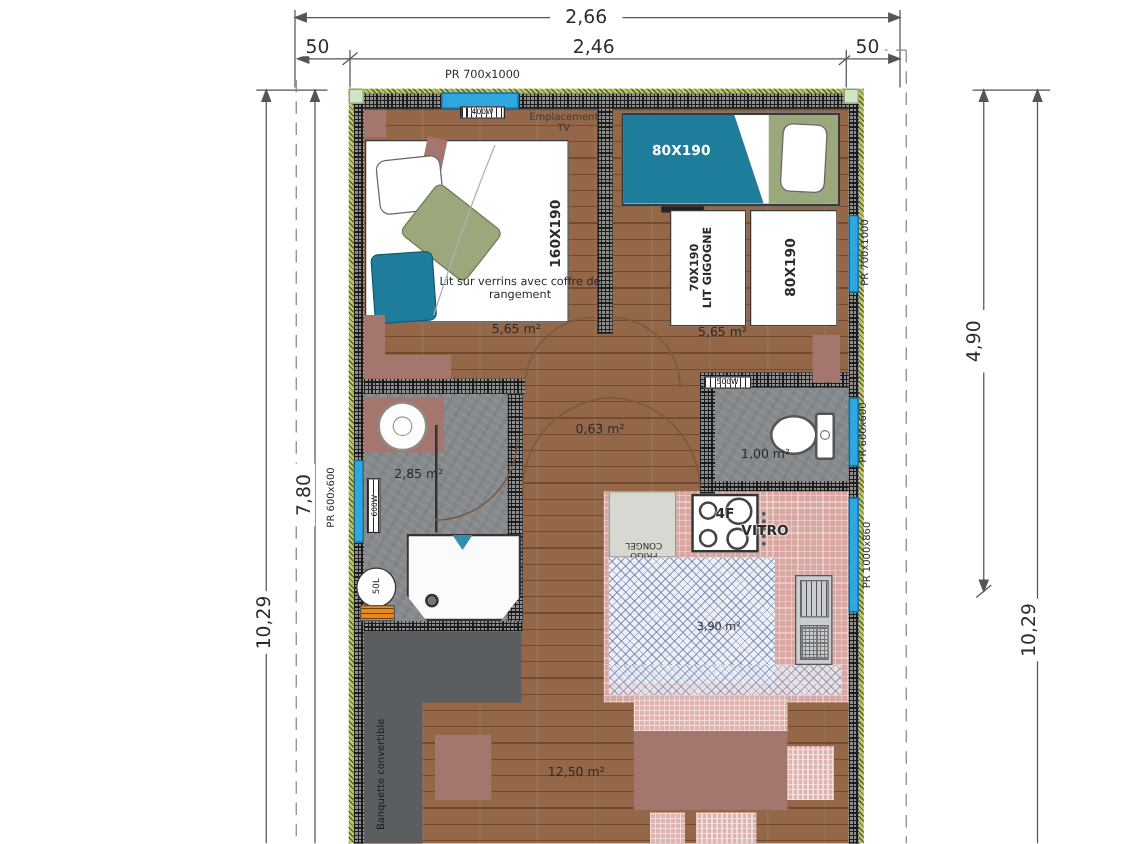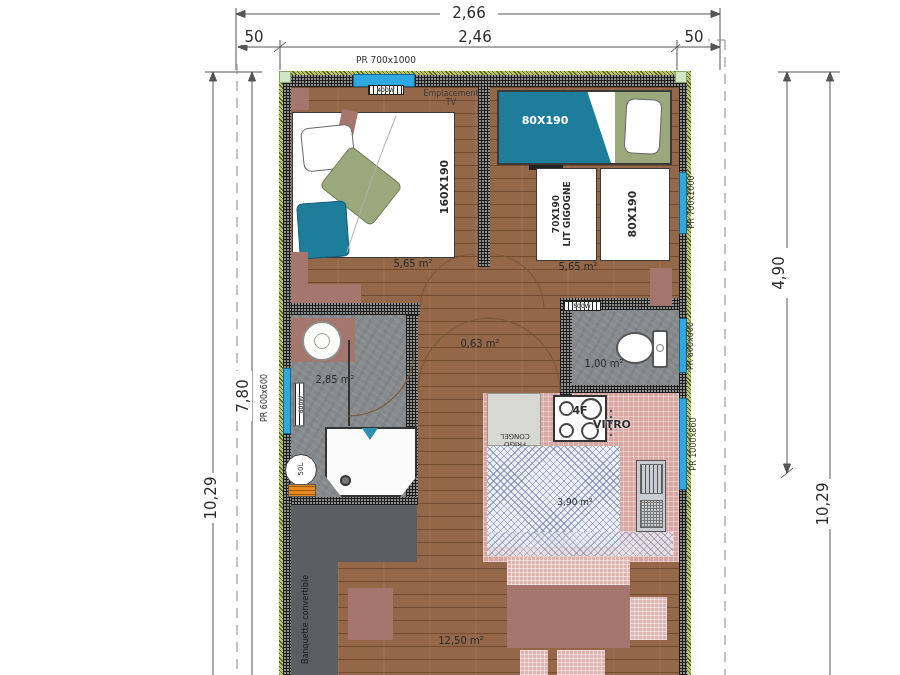--- a/index.html
+++ b/index.html
@@ -84,20 +84,21 @@
   <div class="abs mauve" style="left:291px;top:88px;width:18px;height:22px;"></div>
   <div class="abs bed" style="left:292px;top:112px;width:163px;height:146px;"></div>
   <div class="abs mauve" style="left:336px;top:110px;width:16px;height:60px;transform:rotate(12deg);"></div>
   <div class="abs pillow" style="left:302px;top:126px;width:52px;height:44px;transform:rotate(-6deg);"></div>
   <div class="abs olive" style="left:328px;top:160px;width:66px;height:52px;border:1px solid #6d7a52;border-radius:6px;transform:rotate(38deg);box-sizing:border-box;"></div>
   <div class="abs teal" style="left:298px;top:202px;width:50px;height:56px;border:1px solid #145a75;border-radius:6px;transform:rotate(-4deg);box-sizing:border-box;"></div>
   <div class="abs mauve" style="left:291px;top:252px;width:17px;height:32px;"></div>
   <div class="abs mauve" style="left:291px;top:284px;width:70px;height:19px;"></div>
 
   <div class="abs lbl bold vrot" style="left:405px;top:179px;width:84px;height:16px;font-size:11px;">160X190</div>
+  <div class="abs lbl" style="left:330px;top:222px;width:172px;height:28px;font-size:9px;">Lit sur verrins avec coffre de rangement</div>
   <div class="abs lbl" style="left:378px;top:258px;width:70px;height:14px;">5,65 m²</div>
   <div class="abs lbl" style="left:422px;top:90px;width:58px;height:24px;font-size:8px;color:#3c3c3c;">Emplacement TV</div>
   <div class="abs radiator" style="left:368px;top:85px;width:36px;height:10px;">400W</div>
 
   <div class="abs bed" style="left:497px;top:90px;width:175px;height:75px;border-width:2px;"></div>
   <div class="abs teal" style="left:499px;top:92px;width:112px;height:71px;clip-path:polygon(0 0,79% 0,100% 100%,0 100%);"></div>
   <div class="abs olive" style="left:615px;top:92px;width:55px;height:71px;"></div>
   <div class="abs pillow" style="left:625px;top:99px;width:36px;height:55px;transform:rotate(3deg);"></div>
   <div class="abs lbl bold" style="left:505px;top:115px;width:80px;height:16px;font-size:11px;color:#fff;">80X190</div>
   <div class="abs" style="left:529px;top:165px;width:34px;height:5px;background:#222;"></div>
@@ -125,21 +126,21 @@
 
   <div class="abs lbl" style="left:306px;top:374px;width:58px;height:14px;">2,85 m²</div>
   <div class="abs radiator radiatorV vrot" style="left:277px;top:399px;width:44px;height:11px;line-height:11px;">600W</div>
   <div class="abs" style="left:285px;top:454px;width:32px;height:32px;background:#fff;border:1px solid #333;border-radius:50%;box-sizing:border-box;"></div>
   <div class="abs lbl vrot" style="left:287px;top:464px;width:28px;height:10px;font-size:7px;line-height:10px;">50L</div>
   <div class="abs" style="left:288px;top:484px;width:28px;height:13px;background:#e8891d;border:1px solid #555;box-sizing:border-box;background-image:repeating-linear-gradient(0deg,rgba(40,20,0,.8) 1px,transparent 2px 5px);"></div>
 
   <div class="abs" style="left:616px;top:332px;width:38px;height:32px;background:#fff;border:2px solid #555;border-radius:50%;box-sizing:border-box;"></div>
   <div class="abs" style="left:652px;top:330px;width:16px;height:38px;background:#fff;border:2px solid #555;box-sizing:border-box;border-radius:3px;"></div>
   <div class="abs" style="left:656px;top:344px;width:8px;height:8px;border:1px solid #777;border-radius:50%;box-sizing:border-box;"></div>
-  <div class="abs lbl" style="left:576px;top:358px;width:56px;height:14px;">1,00 m²</div>
+  <div class="abs lbl" style="left:576px;top:358px;width:56px;height:14px;text-align:right;">1,00 m²</div>
   <div class="abs radiator" style="left:563px;top:301px;width:38px;height:10px;">500W</div>
 
   <div class="abs" style="left:487px;top:393px;width:54px;height:53px;background:#d8d8d3;border:1px solid #9a9a94;box-sizing:border-box;"></div>
   <div class="abs lbl" style="left:489px;top:436px;width:52px;height:11px;font-size:7px;transform:rotate(180deg);">FRIGO CONGEL</div>
 
   <div class="abs" style="left:553px;top:395px;width:54px;height:47px;background:#fff;border:2px solid #333;box-sizing:border-box;"></div>
   <div class="abs" style="left:559px;top:401px;width:15px;height:15px;border:2px solid #444;border-radius:50%;box-sizing:border-box;"></div>
   <div class="abs" style="left:580px;top:398px;width:22px;height:22px;border:2px solid #444;border-radius:50%;box-sizing:border-box;"></div>
   <div class="abs" style="left:559px;top:423px;width:15px;height:15px;border:2px solid #444;border-radius:50%;box-sizing:border-box;"></div>
   <div class="abs" style="left:581px;top:422px;width:18px;height:18px;border:2px solid #444;border-radius:50%;box-sizing:border-box;"></div>
@@ -153,21 +154,21 @@
   <div class="abs" style="left:640px;top:464px;width:23px;height:30px;border:1px solid #666;box-sizing:border-box;background-image:repeating-linear-gradient(90deg,#555 0 1px,transparent 1px 4px);"></div>
   <div class="abs" style="left:640px;top:500px;width:23px;height:28px;border:1px solid #666;box-sizing:border-box;background-image:repeating-linear-gradient(0deg,#777 0 1px,transparent 1px 3px),repeating-linear-gradient(90deg,#777 0 1px,transparent 1px 3px);"></div>
   <div class="abs lbl" style="left:545px;top:498px;width:60px;height:14px;font-size:9px;">3,90 m²</div>
 
   <div class="abs mauve" style="left:348px;top:588px;width:45px;height:52px;"></div>
   <div class="abs pinkcheck" style="left:507px;top:557px;width:123px;height:28px;"></div>
   <div class="abs mauve" style="left:507px;top:585px;width:123px;height:63px;"></div>
   <div class="abs pinkcheck" style="left:520px;top:650px;width:28px;height:25px;"></div>
   <div class="abs pinkcheck" style="left:557px;top:650px;width:48px;height:25px;"></div>
   <div class="abs pinkcheck" style="left:630px;top:597px;width:37px;height:43px;"></div>
-  <div class="abs lbl" style="left:430px;top:635px;width:62px;height:14px;">12,50 m²</div>
+  <div class="abs lbl" style="left:430px;top:613px;width:62px;height:14px;">12,50 m²</div>
   <div class="abs lbl vrot" style="left:258px;top:613px;width:100px;height:13px;font-size:8px;color:#1c1c1c;">Banquette convertible</div>
 
   <svg width="900" height="675" viewBox="0 0 900 675">
     <g stroke="#555" stroke-width="1" fill="#555">
 
       <line x1="236" y1="14" x2="720" y2="14"></line>
       <path d="M236,14 L245,10.5 L245,17.5 Z"></path>
         <path d="M720,14 L711,10.5 L711,17.5 Z"></path>
       <line x1="236" y1="8" x2="236" y2="70"></line>
         <line x1="720" y1="8" x2="720" y2="70"></line>

